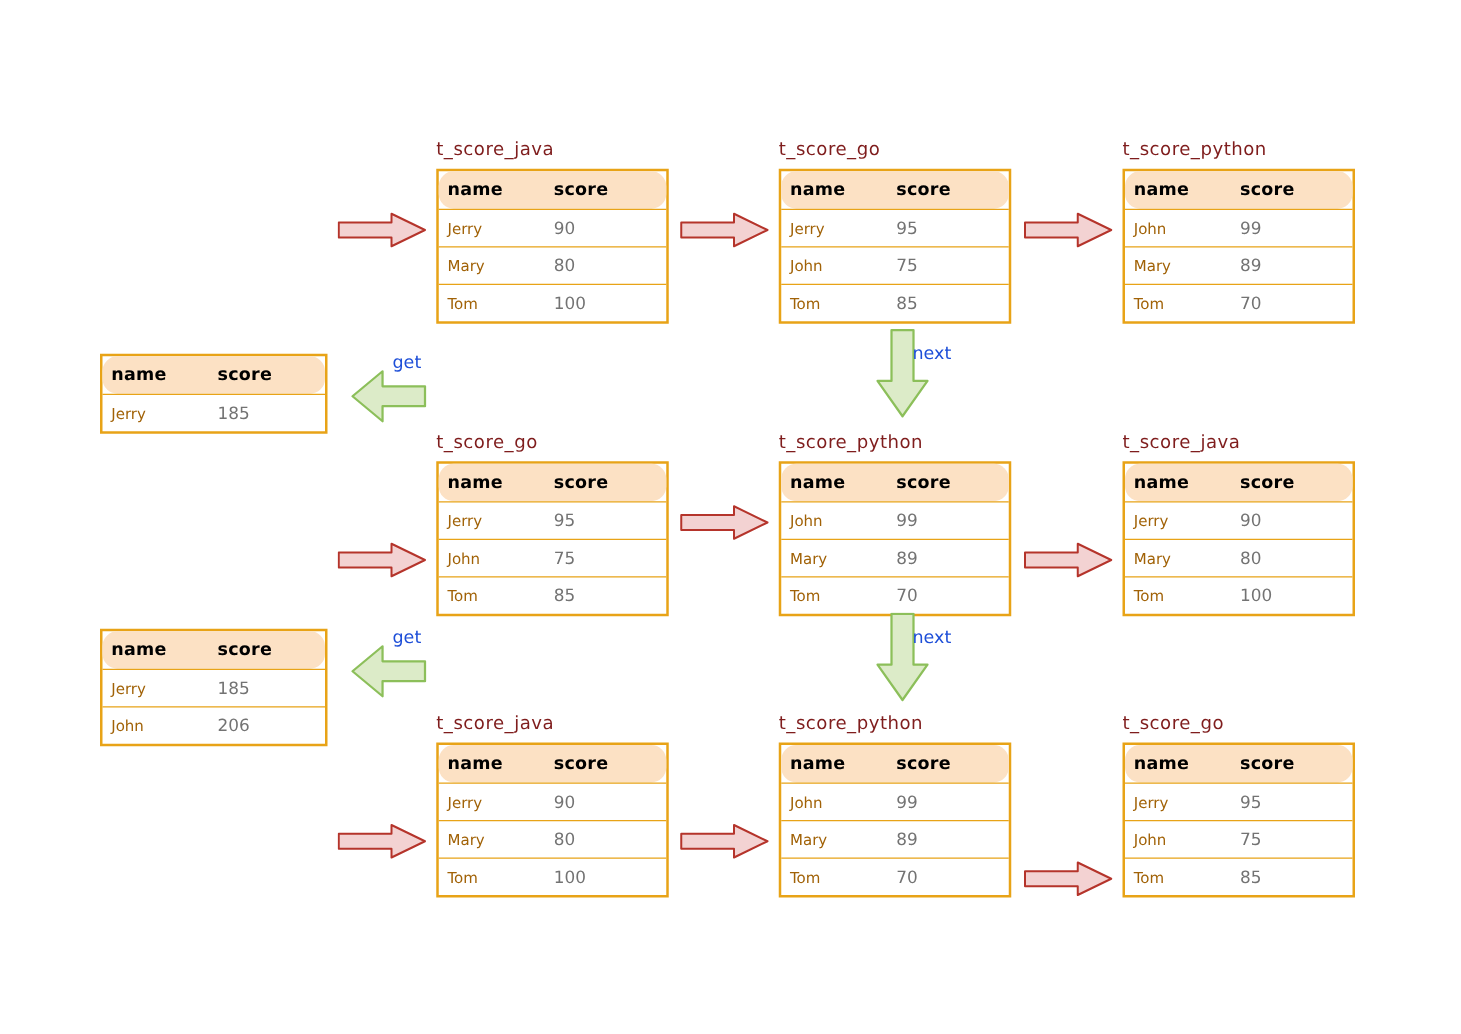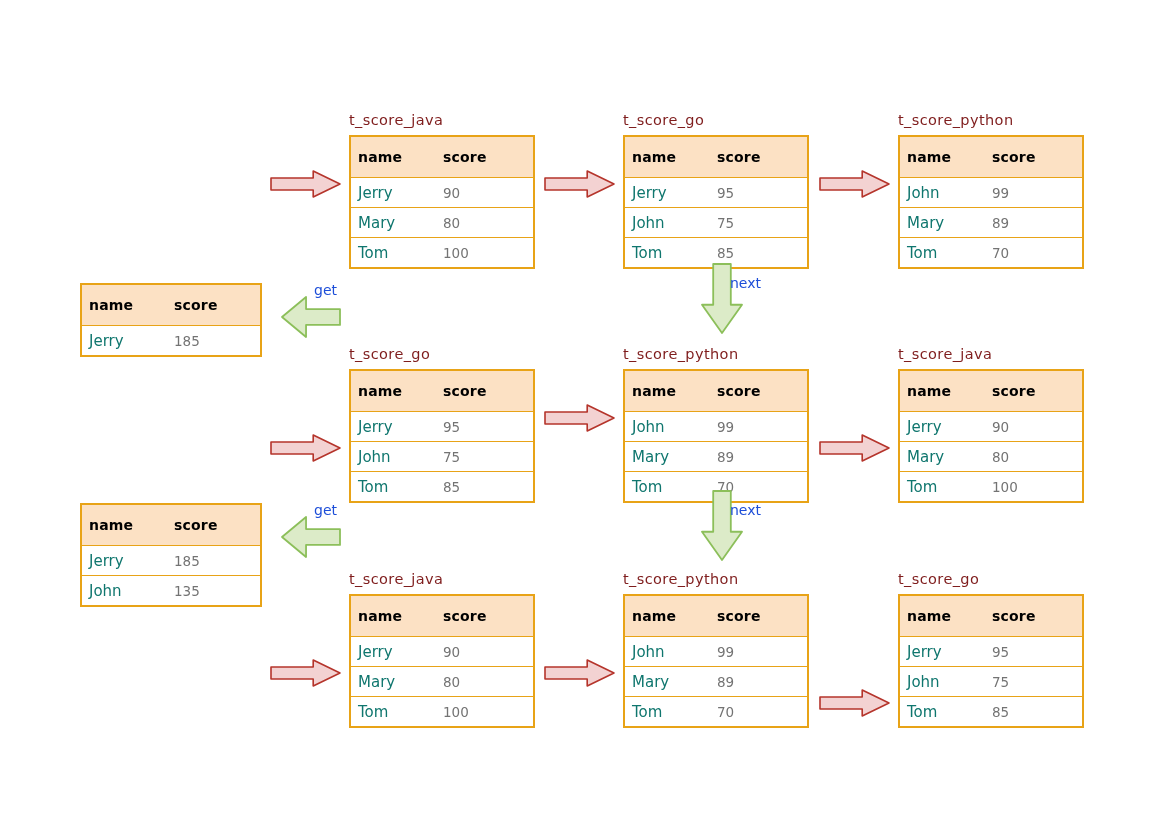--- a/index.html
+++ b/index.html
@@ -37,27 +37,28 @@
   .tbl .row {
     display: flex;
     align-items: center;
     height: 30px;
     box-sizing: border-box;
     border-top: 1.6px solid #E8A317;
   }
   .tbl .row.head {
     border-top: none;
     background: #FCE1C4;
-    height: 40px;
+    height: 30px;
+    border-radius: 12px;
   }
   .tbl .row .c-name {
     padding-left: 7px;
     box-sizing: border-box;
-    font-size: 15px;
-    color: #0f766e;
+    font-size: 12px;
+    color: #a16207;
   }
   .tbl .row .c-score {
     box-sizing: border-box;
     font-size: 13.5px;
     color: #737373;
   }
   .tbl .row.head .c-name,
   .tbl .row.head .c-score {
     font-weight: bold;
     font-size: 14px;
@@ -323,21 +324,21 @@
           <div class="row head">
             <div class="c-name">name</div>
             <div class="c-score">score</div>
           </div>
           <div class="row">
             <div class="c-name">Jerry</div>
             <div class="c-score">185</div>
           </div>
           <div class="row">
             <div class="c-name">John</div>
-            <div class="c-score">135</div>
+            <div class="c-score">206</div>
           </div>
         </div>
       </div>
     </div>
   </div>
 
 <div id="arrows-layer">
     <div class="arrow" style="left: 270px; top: 169px;">
       <svg width="72" height="30" viewBox="0 0 72 30">
         <path d="M1,9 L43.199999999999996,9 L43.199999999999996,2 L70,15 L43.199999999999996,28 L43.199999999999996,21 L1,21 Z" fill="#F3D2D2" stroke="#B5342B" stroke-width="1.6" stroke-linejoin="round"></path>

